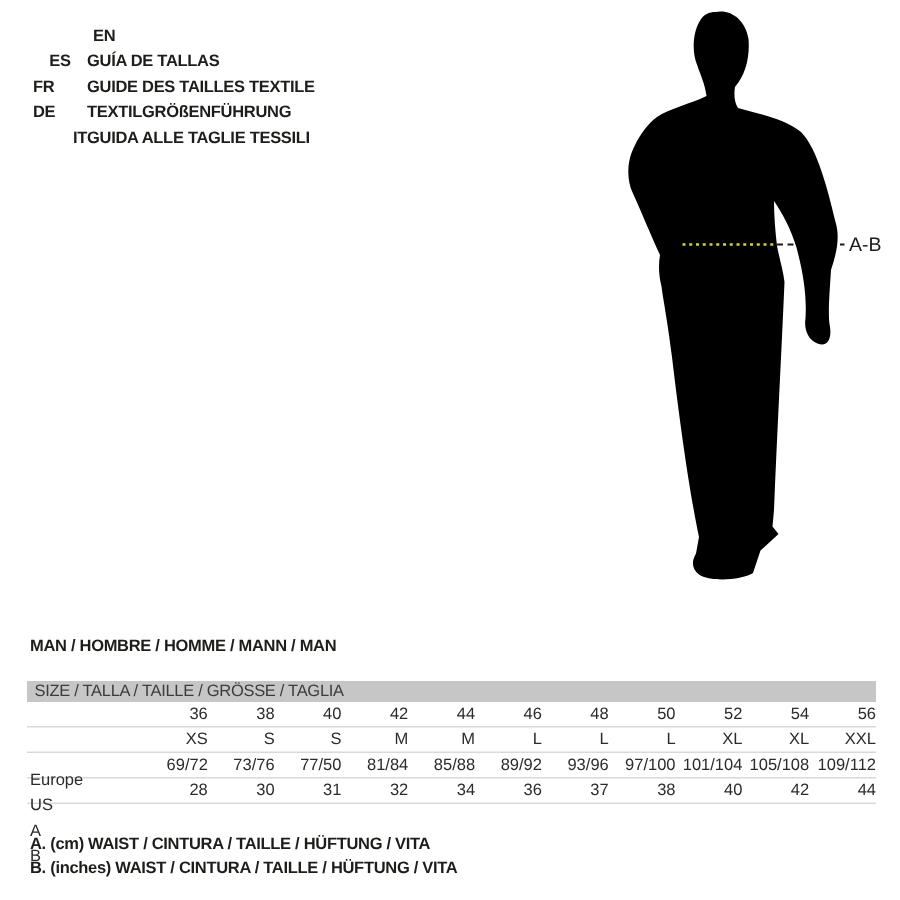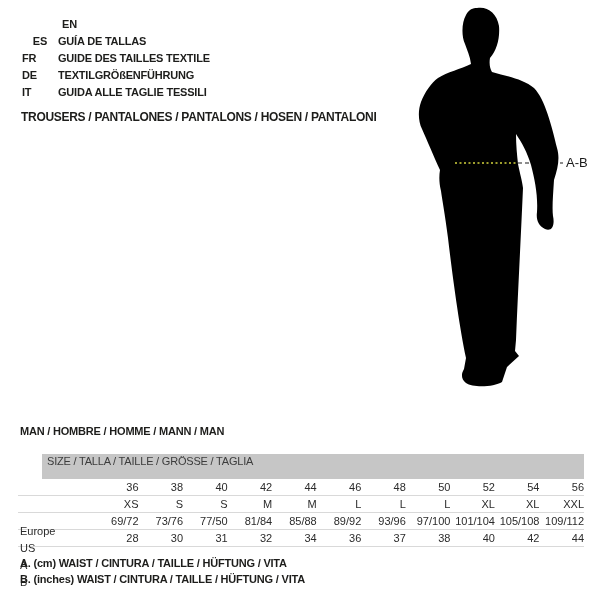--- a/index.html
+++ b/index.html
@@ -45,26 +45,25 @@
     white-space: nowrap;
     text-align: center;
   }
 
   
   .size-table {
     position: absolute; left: 18px; top: 454px; width: 566px;
     font-size: 11px;
   }
   .size-table-header {
-    height: 25px; line-height: 14px;
+    height: 14px; line-height: 14px;
     background: #c6c6c6;
     color: #3c3c3c;
     padding-left: 5px;
     letter-spacing: -0.2px;
-    margin-left: 24px;
   }
   .trow {
     display: flex;
     height: 17px; line-height: 16px;
     border-bottom: 1px solid #d9d9d9;
     color: #2b2b2b;
   }
   .tlabel { width: 76px; padding-left: 2px; margin-top: 44px; }
   .tcell { flex: 1 1 0; text-align: right; white-space: nowrap; }
 
@@ -94,26 +93,25 @@
       </div>
       <div class="lang-row">
         <div class="lang-code" style="display: inline-block;">FR</div>
         <div class="lang-label" style="display: inline-block;">GUIDE DES TAILLES TEXTILE</div>
       </div>
       <div class="lang-row">
         <div class="lang-code" style="display: inline-block;">DE</div>
         <div class="lang-label" style="display: inline-block;">TEXTILGRÖßENFÜHRUNG</div>
       </div>
       <div class="lang-row">
-        <div class="lang-code" style="display: inline-block;">IT</div>
+        <div class="lang-code" style="display: inline-block; text-align: right;">IT</div>
         <div class="lang-label" style="display: inline-block;">GUIDA ALLE TAGLIE TESSILI</div>
       </div>
     </div>
 
-  <div class="garment-line">TROUSERS / PANTALONES / PANTALONS / HOSEN / PANTALONI</div>
 
   <div class="figure-wrap">
     <svg viewBox="400 0 200 400" xmlns="http://www.w3.org/2000/svg">
 
       <line x1="518" y1="163" x2="563" y2="163" stroke="#1a1a1a" stroke-width="1.2" stroke-dasharray="4 3"></line>
 
       <path fill="#000000" d="
         M 477,8
         C 487,6 497,13 499,26
         C 500,38 497,50 490,58

